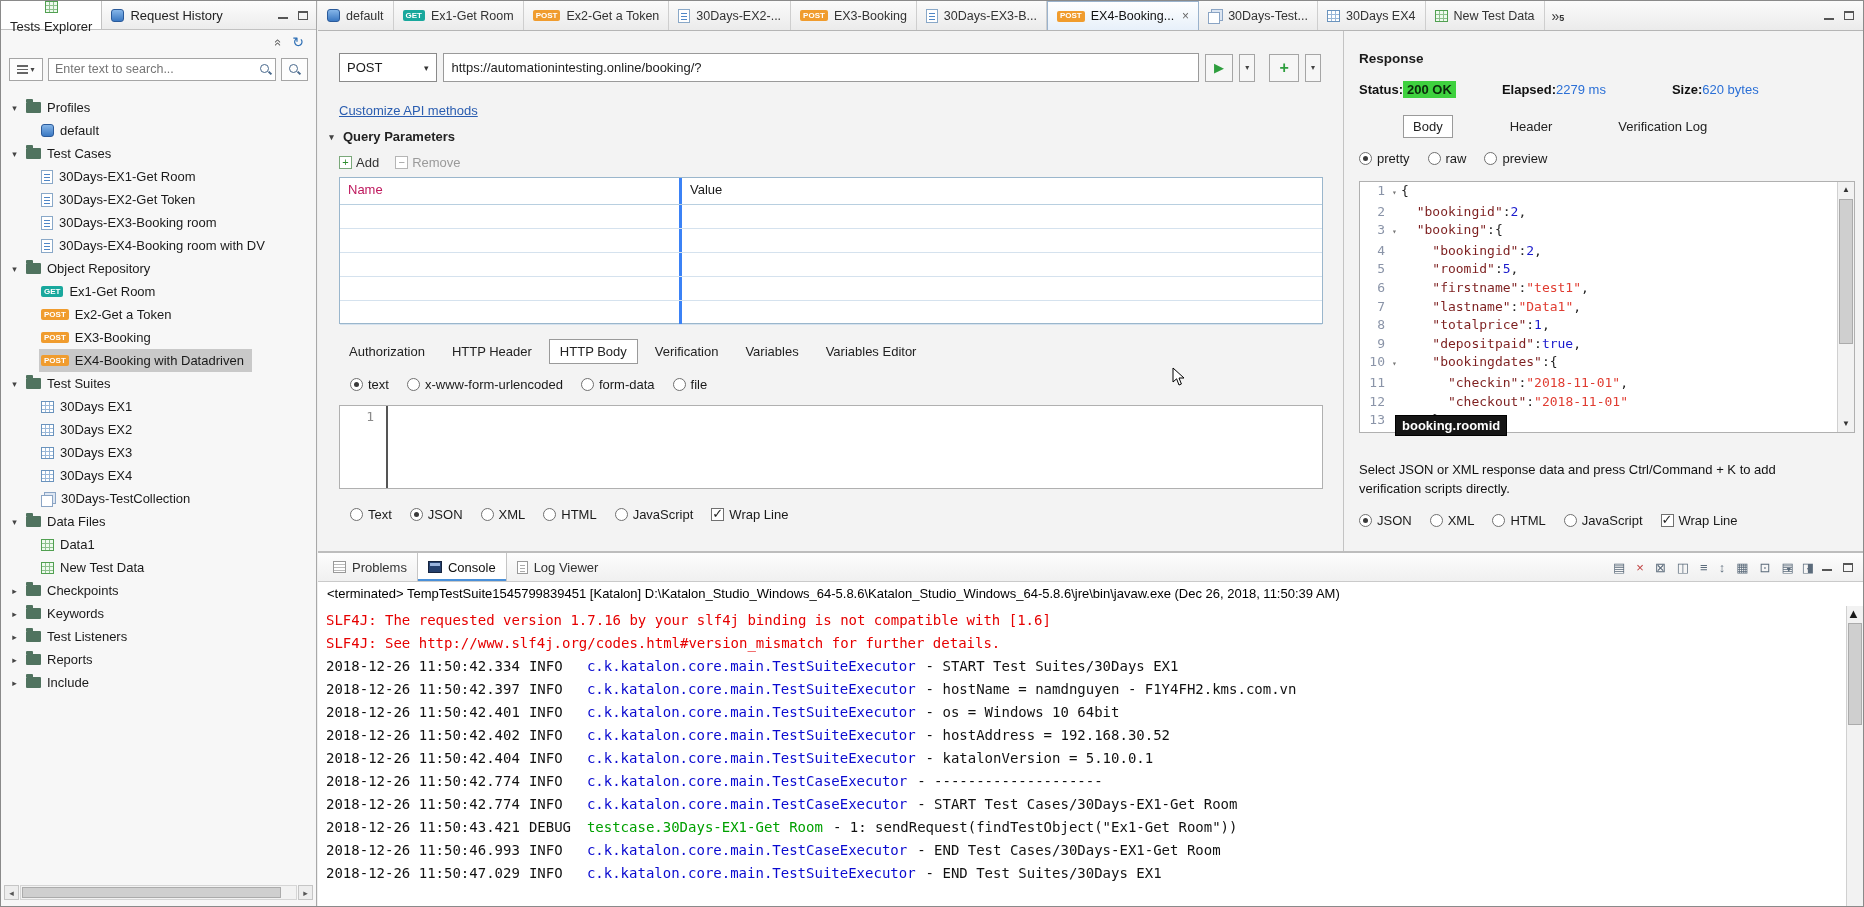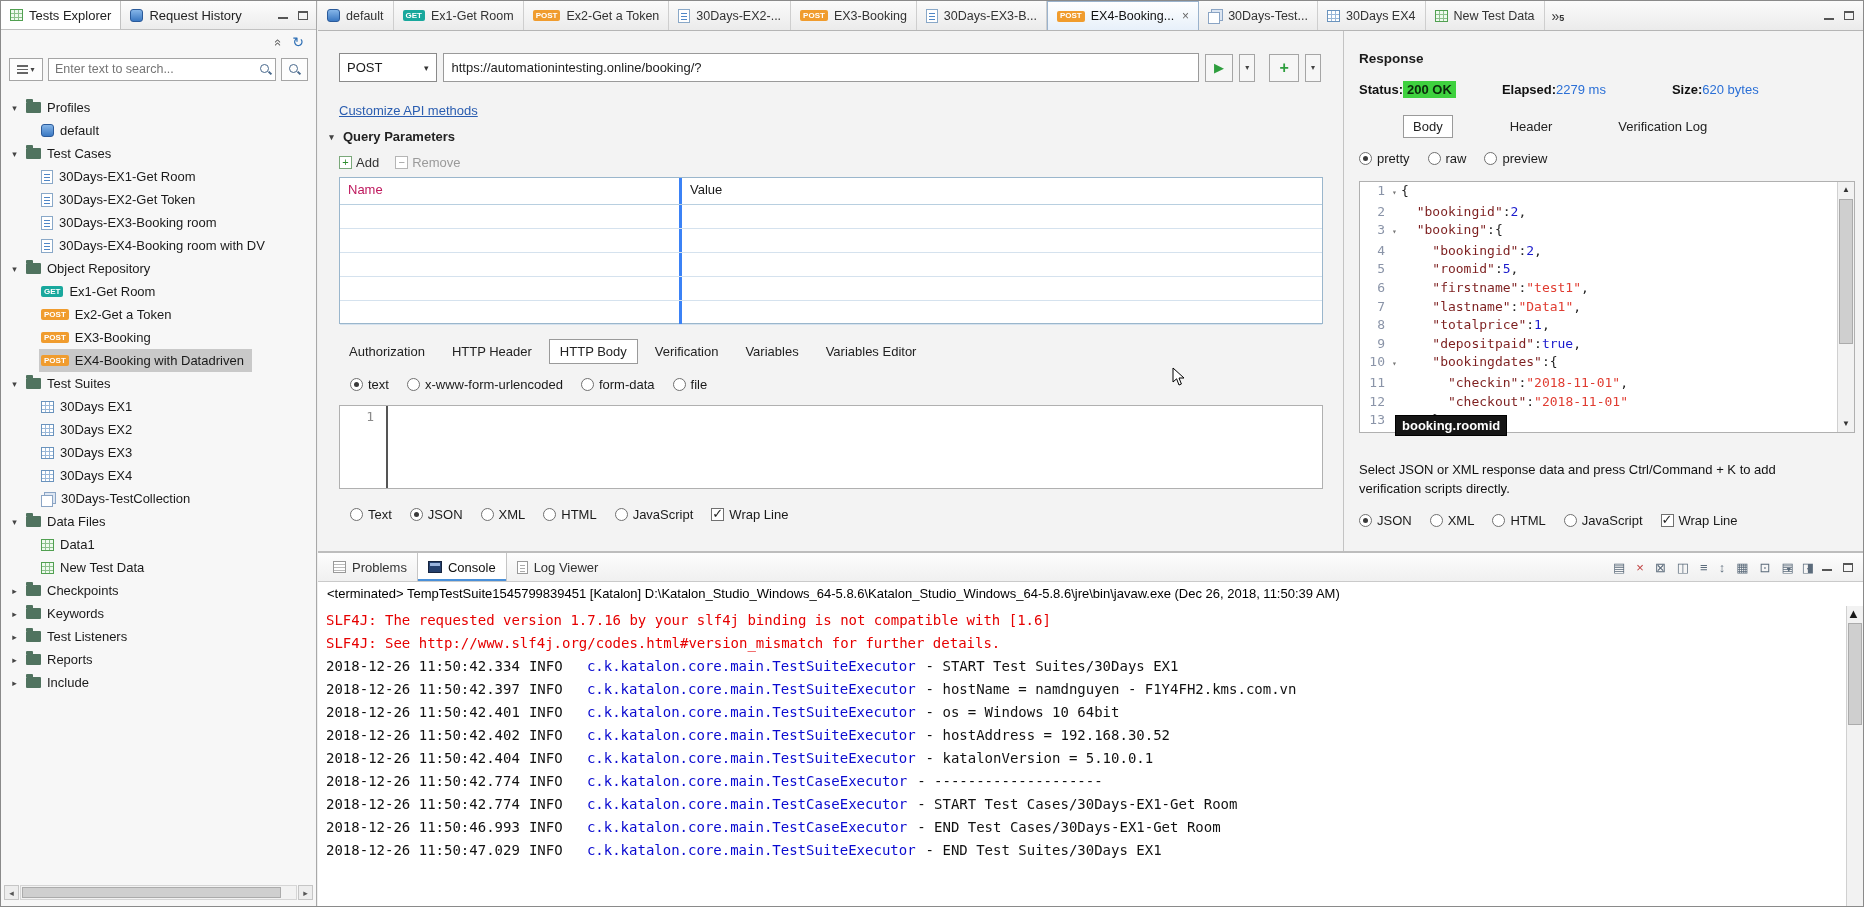--- a/index.html
+++ b/index.html
@@ -6,21 +6,21 @@
   html,body { background:#d8d8d8; }
   .app {
     position:relative; width:1864px; height:907px; overflow:hidden;
     background:#efefef; border:1px solid #8a8a8a;
     font-family:"Liberation Sans", sans-serif; font-size:13px; color:#1a1a1a;
   }
   
   .sidebar { position:absolute; left:0; top:0; width:316px; height:100%; background:#f7f7f7; border-right:1px solid #a8a8a8; }
   .sb-head { height:29px; display:flex; align-items:center; background:linear-gradient(#fdfdfd,#ececec); border-bottom:1px solid #c2c2c2; }
   .sb-tab { display:flex; align-items:center; gap:6px; padding:0 9px; height:100%; color:#222; white-space:nowrap; }
-  .sb-tab.active { background:#fff; border-right:1px solid #c2c2c2; }
+  .sb-tab.active { background:#fff; border-right:1px solid #c2c2c2;flex-direction:column; }
   .sb-winbtns { margin-left:auto; display:flex; gap:10px; padding-right:8px; align-items:center; }
   .wb-dash { width:10px; height:8px; border-bottom:2px solid #555; }
   .wb-box { width:10px; height:9px; border:1px solid #555; border-top-width:2px; }
   .sb-tools { height:24px; display:flex; justify-content:flex-end; align-items:center; gap:10px; padding:0 12px; }
   .tb-collapse { color:#555; font-size:13px; display:inline-block; transform:rotate(90deg); cursor:default; }
   .tb-refresh { color:#2e6fb5; font-size:14px; }
   .sb-search { display:flex; align-items:center; gap:5px; padding:3px 8px; height:30px; }
   .filter-btn { width:34px; height:23px; background:#fdfdfd; border:1px solid #a5a5a5; display:flex; align-items:center; justify-content:center; gap:2px; }
   .i-filter { width:11px; height:9px; background:repeating-linear-gradient(to bottom,#666 0 1.5px,transparent 1.5px 3.5px); }
   .carr { font-size:8px; color:#444; }
@@ -560,20 +560,21 @@
       <div class="c-log">
         <div class="lr redline">SLF4J: The requested version 1.7.16 by your slf4j binding is not compatible with [1.6]</div>
         <div class="lr redline">SLF4J: See http://www.slf4j.org/codes.html#version_mismatch for further details.</div>
         <div class="lr"><span class="lt">2018-12-26 11:50:42.334</span><span class="lv">INFO</span><span class="lc">c.k.katalon.core.main.TestSuiteExecutor</span><span class="lm">- START Test Suites/30Days EX1</span></div>
         <div class="lr"><span class="lt">2018-12-26 11:50:42.397</span><span class="lv">INFO</span><span class="lc">c.k.katalon.core.main.TestSuiteExecutor</span><span class="lm">- hostName = namdnguyen - F1Y4FH2.kms.com.vn</span></div>
         <div class="lr"><span class="lt">2018-12-26 11:50:42.401</span><span class="lv">INFO</span><span class="lc">c.k.katalon.core.main.TestSuiteExecutor</span><span class="lm">- os = Windows 10 64bit</span></div>
         <div class="lr"><span class="lt">2018-12-26 11:50:42.402</span><span class="lv">INFO</span><span class="lc">c.k.katalon.core.main.TestSuiteExecutor</span><span class="lm">- hostAddress = 192.168.30.52</span></div>
         <div class="lr"><span class="lt">2018-12-26 11:50:42.404</span><span class="lv">INFO</span><span class="lc">c.k.katalon.core.main.TestSuiteExecutor</span><span class="lm">- katalonVersion = 5.10.0.1</span></div>
         <div class="lr"><span class="lt">2018-12-26 11:50:42.774</span><span class="lv">INFO</span><span class="lc">c.k.katalon.core.main.TestCaseExecutor</span><span class="lm">- --------------------</span></div>
         <div class="lr"><span class="lt">2018-12-26 11:50:42.774</span><span class="lv">INFO</span><span class="lc">c.k.katalon.core.main.TestCaseExecutor</span><span class="lm">- START Test Cases/30Days-EX1-Get Room</span></div>
+        <div class="lr"><span class="lt">2018-12-26 11:50:43.421</span><span class="lv">DEBUG</span><span class="lc green">testcase.30Days-EX1-Get Room</span><span class="lm">- 1: sendRequest(findTestObject("Ex1-Get Room"))</span></div>
         <div class="lr"><span class="lt">2018-12-26 11:50:46.993</span><span class="lv">INFO</span><span class="lc">c.k.katalon.core.main.TestCaseExecutor</span><span class="lm">- END Test Cases/30Days-EX1-Get Room</span></div>
         <div class="lr"><span class="lt">2018-12-26 11:50:47.029</span><span class="lv">INFO</span><span class="lc">c.k.katalon.core.main.TestSuiteExecutor</span><span class="lm">- END Test Suites/30Days EX1</span></div>
       </div>
       <div class="c-vsb">
         <div class="arr">▲</div>
         <div class="vsb-thumb"></div>
         <div class="arr bot">▼</div>
       </div>
     </div>
   </div>

